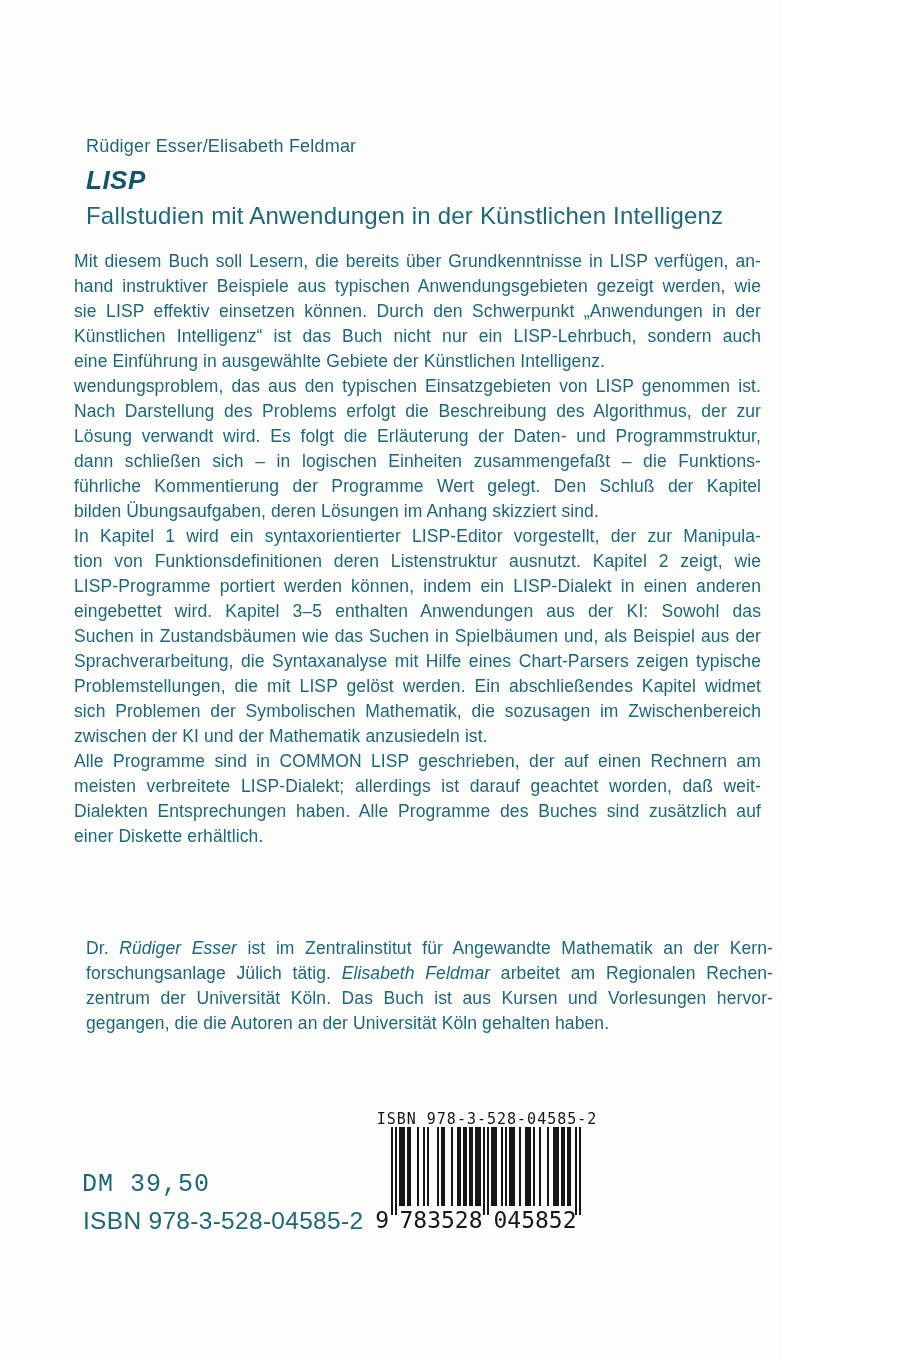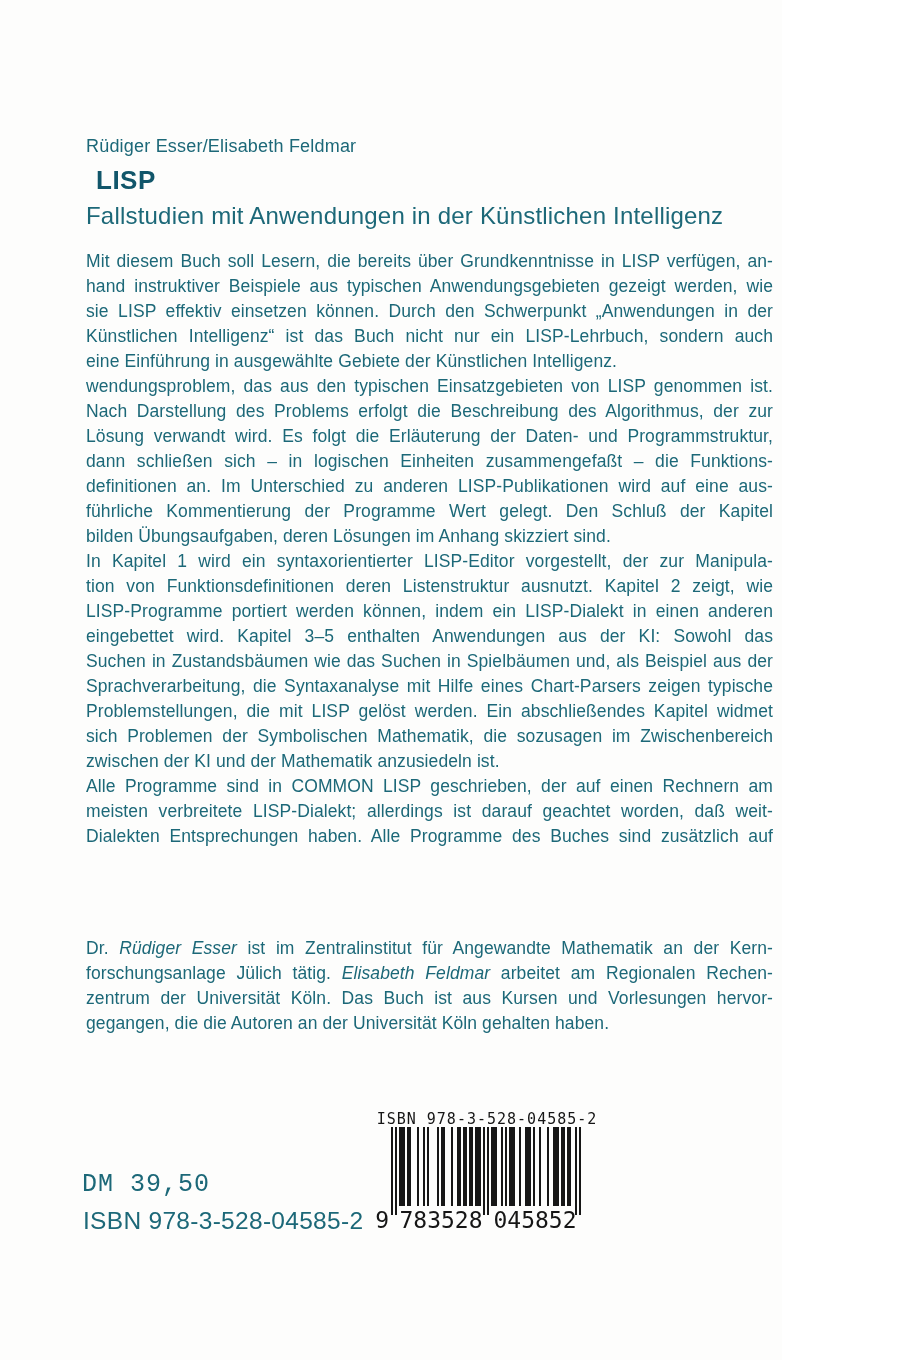--- a/index.html
+++ b/index.html
@@ -13,31 +13,32 @@
     position:relative;width:782px;height:1360px;
     background:var(--paper,#fdfdfc);
     color:var(--ink,#1c6878);
   }
   
   .authors{
     position:absolute;left:86px;top:136px;
     font-size:18px;letter-spacing:.2px;
   }
   .book-title{
-    position:absolute;left:96px;top:165px;
+    position:absolute;left:86px;top:165px;
     font-size:26px;font-weight:700;letter-spacing:.5px;
     color:var(--title,#11566a);
+    font-style:italic;
   }
   .subtitle{
     position:absolute;left:86px;top:202px;
     font-size:24px;letter-spacing:.2px;
   }
   
   .bodytext{
-    position:absolute;left:86px;top:249px;width:687px;
+    position:absolute;left:74px;top:249px;width:687px;
   }
   .bio{
     position:absolute;left:86px;top:936px;width:687px;
   }
   .line{
     height:25px;line-height:25px;
     font-size:17.5px;letter-spacing:.1px;
     text-align:justify;text-align-last:justify;
     text-justify:inter-word;
     white-space:normal;
@@ -90,35 +91,35 @@
   <div class="bodytext">
       <div class="line"><span>Mit diesem Buch soll Lesern, die bereits über Grundkenntnisse in LISP verfügen, an-</span></div>
       <div class="line"><span>hand instruktiver Beispiele aus typischen Anwendungsgebieten gezeigt werden, wie</span></div>
       <div class="line"><span>sie LISP effektiv einsetzen können. Durch den Schwerpunkt „Anwendungen in der</span></div>
       <div class="line"><span>Künstlichen Intelligenz“ ist das Buch nicht nur ein LISP-Lehrbuch, sondern auch</span></div>
       <div class="line last"><span>eine Einführung in ausgewählte Gebiete der Künstlichen Intelligenz.</span></div>
       <div class="line"><span>wendungsproblem, das aus den typischen Einsatzgebieten von LISP genommen ist.</span></div>
       <div class="line"><span>Nach Darstellung des Problems erfolgt die Beschreibung des Algorithmus, der zur</span></div>
       <div class="line"><span>Lösung verwandt wird. Es folgt die Erläuterung der Daten- und Programmstruktur,</span></div>
       <div class="line"><span>dann schließen sich – in logischen Einheiten zusammengefaßt – die Funktions-</span></div>
-      <div class="line"><span>definitionen an. Im Unterschied zu anderen LISP-Publikationen wird auf eine aus-</span></div>
       <div class="line"><span>führliche Kommentierung der Programme Wert gelegt. Den Schluß der Kapitel</span></div>
       <div class="line last"><span>bilden Übungsaufgaben, deren Lösungen im Anhang skizziert sind.</span></div>
       <div class="line"><span>In Kapitel 1 wird ein syntaxorientierter LISP-Editor vorgestellt, der zur Manipula-</span></div>
       <div class="line"><span>tion von Funktionsdefinitionen deren Listenstruktur ausnutzt. Kapitel 2 zeigt, wie</span></div>
       <div class="line"><span>LISP-Programme portiert werden können, indem ein LISP-Dialekt in einen anderen</span></div>
       <div class="line"><span>eingebettet wird. Kapitel 3–5 enthalten Anwendungen aus der KI: Sowohl das</span></div>
       <div class="line"><span>Suchen in Zustandsbäumen wie das Suchen in Spielbäumen und, als Beispiel aus der</span></div>
       <div class="line"><span>Sprachverarbeitung, die Syntaxanalyse mit Hilfe eines Chart-Parsers zeigen typische</span></div>
       <div class="line"><span>Problemstellungen, die mit LISP gelöst werden. Ein abschließendes Kapitel widmet</span></div>
       <div class="line"><span>sich Problemen der Symbolischen Mathematik, die sozusagen im Zwischenbereich</span></div>
       <div class="line last"><span>zwischen der KI und der Mathematik anzusiedeln ist.</span></div>
       <div class="line"><span>Alle Programme sind in COMMON LISP geschrieben, der auf einen Rechnern am</span></div>
       <div class="line"><span>meisten verbreitete LISP-Dialekt; allerdings ist darauf geachtet worden, daß weit-</span></div>
       <div class="line"><span>Dialekten Entsprechungen haben. Alle Programme des Buches sind zusätzlich auf</span></div>
+      <div class="line last"><span>einer Diskette erhältlich.</span></div>
     </div>
 
   <div class="bio">
       <div class="line"><span>Dr. </span><i>Rüdiger Esser</i><span> ist im Zentralinstitut für Angewandte Mathematik an der Kern-</span></div>
       <div class="line"><span>forschungsanlage Jülich tätig. </span><i>Elisabeth Feldmar</i><span> arbeitet am Regionalen Rechen-</span></div>
       <div class="line"><span>zentrum der Universität Köln. Das Buch ist aus Kursen und Vorlesungen hervor-</span></div>
       <div class="line last"><span>gegangen, die die Autoren an der Universität Köln gehalten haben.</span></div>
     </div>
 
   <div class="bc-label">ISBN 978-3-528-04585-2</div>

